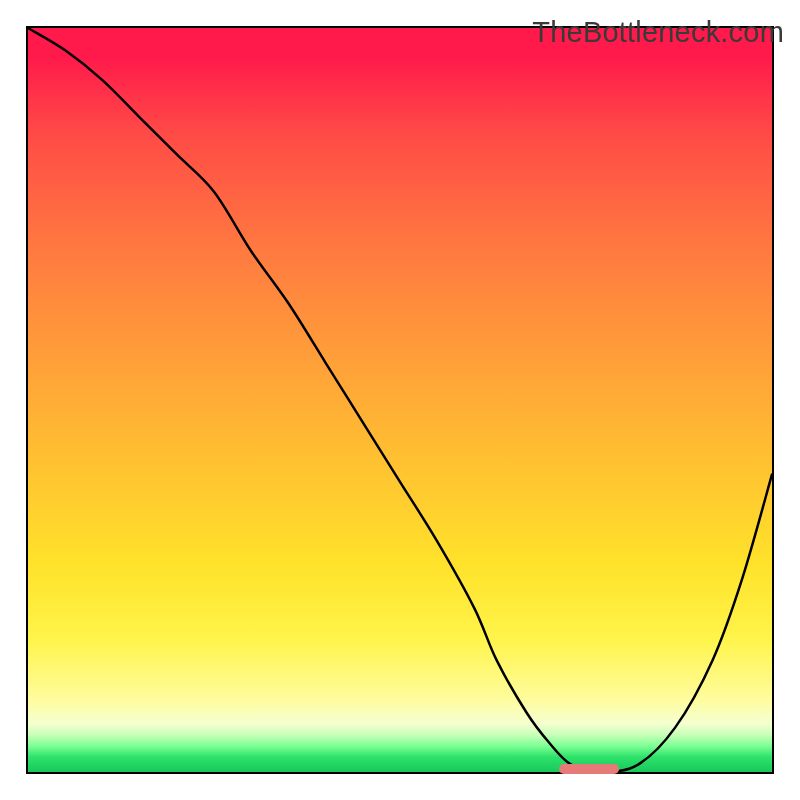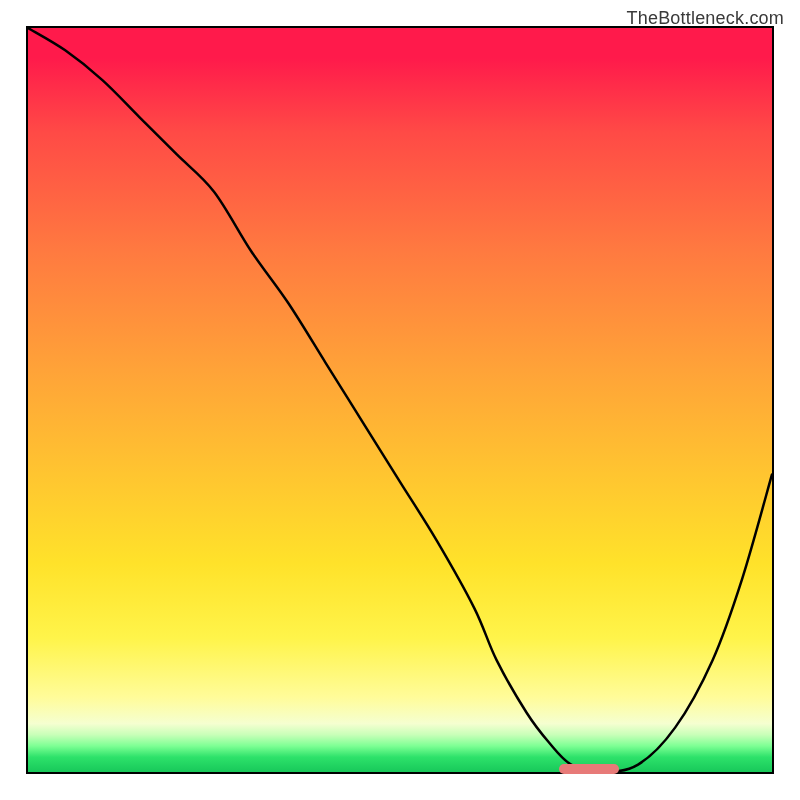--- a/index.html
+++ b/index.html
@@ -12,24 +12,24 @@
     font-family: Arial, Helvetica, sans-serif;
   }
   .frame {
     position: relative;
     width: 800px;
     height: 800px;
     box-sizing: border-box;
   }
   .watermark {
     position: absolute;
-    top: 8px;
+    top: 16px;
     right: 16px;
     color: #3a3a3a;
-    font-size: 18px;
+    font-size: 29px;
     font-weight: 500;
     letter-spacing: 0.2px;
     z-index: 5;
   }
   .plot-area {
     position: absolute;
     left: 26px;
     top: 26px;
     width: 748px;
     height: 748px;

